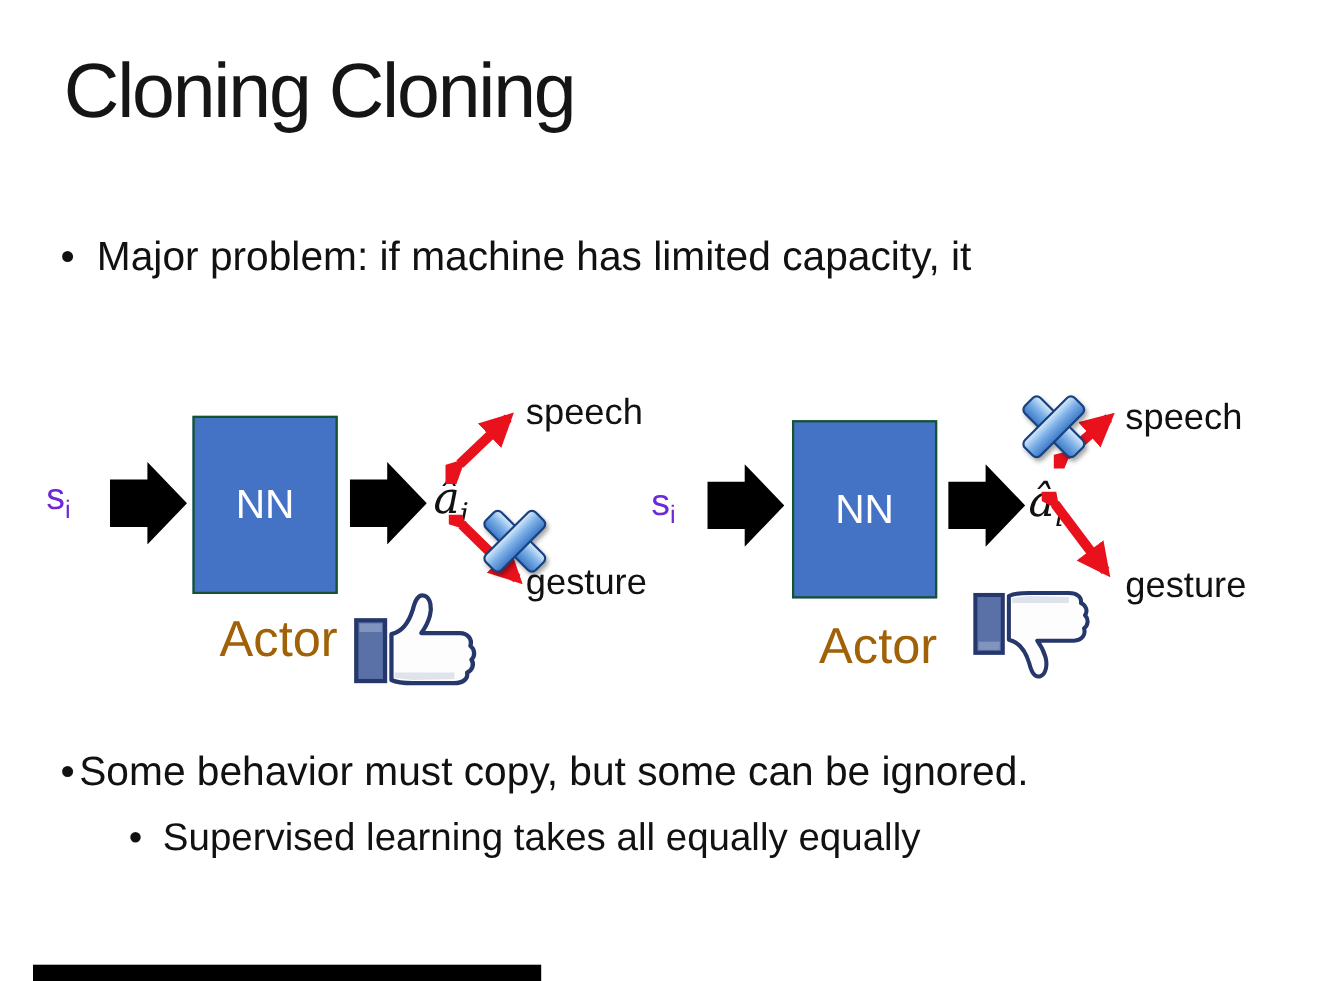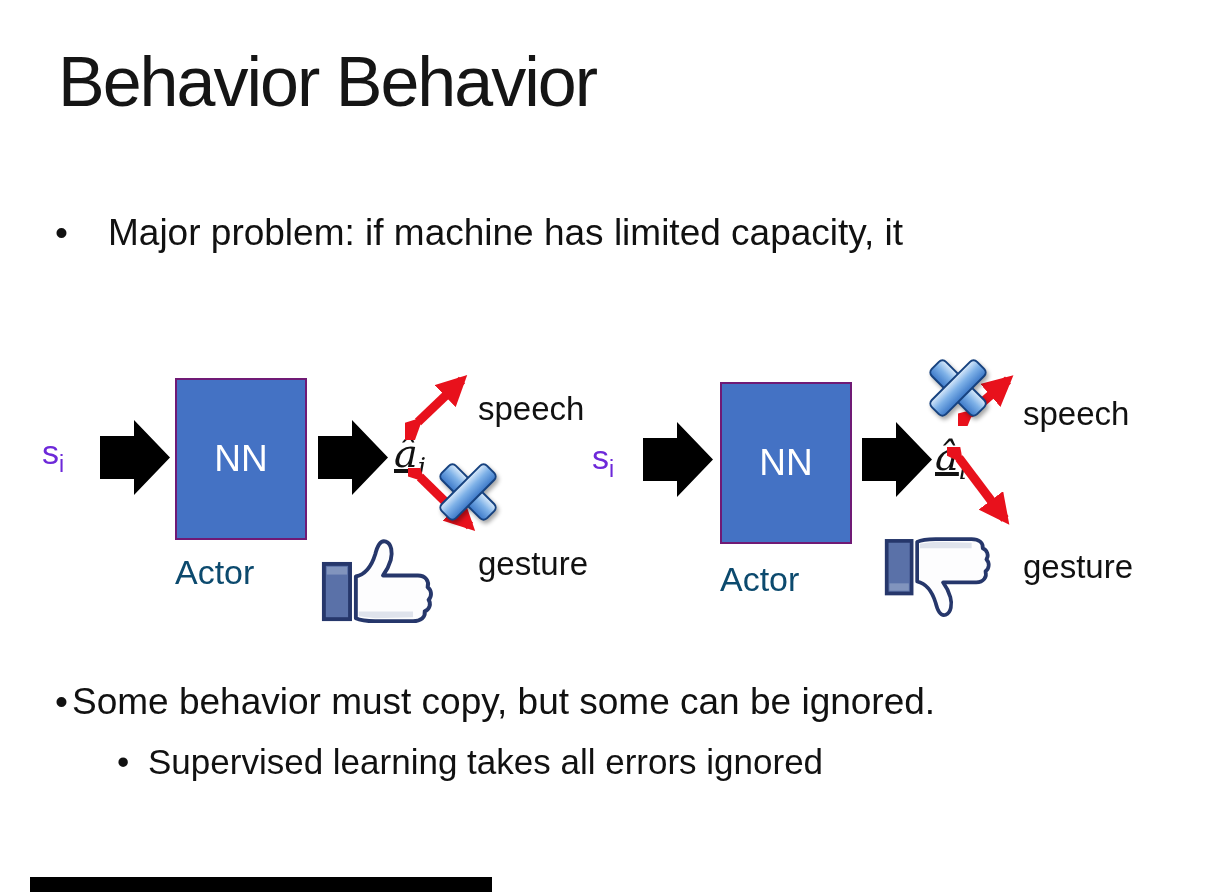--- a/index.html
+++ b/index.html
@@ -8,44 +8,44 @@
     overflow:hidden; font-family:"Liberation Sans", sans-serif; color:#111;
     margin:0 auto;
   }
   .abs{position:absolute;}
   .title{
     left:58px; top:42px; font-size:70px; font-weight:300; letter-spacing:-2px;
     color:#151515; white-space:nowrap;
   }
   .bullet-dot{font-size:37px; line-height:53px; color:#111;}
   .body-text{font-size:37px; line-height:53px; color:#111; white-space:nowrap;}
-  .body-text span{display:block;margin-left:20px;}
+  .body-text span{display:block;}
   .sub-text{font-size:35px; line-height:48px; color:#111; white-space:nowrap;}
   .diagram{position:absolute; width:610px; height:295px;}
   .state-label{font-size:34px; color:#6d28d9;}
   .state-label sub{font-size:23px;}
   .nn-box{
-    width:132px; height:162px; background:#4472c4; border:2px solid #701a75;
+    width:132px; height:162px; background:#4472c4; border:2px solid #14532d;
     box-sizing:border-box; display:flex; align-items:center; justify-content:center;
   }
   .nn-box .nn-text{color:#ffffff; font-size:37px;}
-  .actor-label{width:132px; text-align:left; font-size:34px; color:#0c4a6e;}
-  .ahat{font-family:"DejaVu Serif", serif; font-style:italic; font-size:40px; color:#111;text-decoration:underline;}
+  .actor-label{width:132px; text-align:right; font-size:46px; color:#a16207;}
+  .ahat{font-family:"DejaVu Serif", serif; font-style:italic; font-size:40px; color:#111;}
   .ahat sub{font-size:26px;}
-  .action-label{font-size:33px; color:#111; white-space:nowrap;margin-top:35px;}
+  .action-label{font-size:33px; color:#111; white-space:nowrap;}
   .xicon{filter:drop-shadow(2px 3px 2px rgba(0,0,0,0.35));}
   .thumb-down{transform:scaleY(-1);}
   .bottom-bar{background:#000000;}
 </style>
 </head>
 <body>
 
 <div class="slide">
 
-  <div class="abs title">Behavior Behavior</div>
+  <div class="abs title">Cloning Cloning</div>
 
   <div class="abs bullet-dot" style="left:55px; top:206px;">•</div>
   <div class="abs body-text" style="left:88px; top:206px;">
     <span>Major problem: if machine has limited capacity, it</span>
   </div>
 
   <div class="diagram" style="left:30px; top:350px;">
     <div class="abs state-label" style="left:12px; top:83px;">
       <span>s</span><sub>i</sub>
     </div>
@@ -168,17 +168,17 @@
       <rect x="7" y="40" width="21" height="8" fill="#8194bd"></rect>
       <path d="M37,93 L37,50 C46,48 53,40 57,27 C59,19 62,12 68,14 C74,16 75,26 73,33 C71,40 68,45 65,49 L101,49 C109,49 113,55 111,61 C115,64 116,70 112,74 C115,78 113,84 108,86 C109,92 104,96 96,96 L57,96 C49,96 41,95 37,93 Z" fill="#fdfdfe" stroke="#26376b" stroke-width="4" stroke-linejoin="round"></path>
       <path d="M40,91 L40,86 L96,86 L96,92 L57,93 Z" fill="#dfe3ec" stroke="none"></path>
     </svg>
   </div>
 
   <div class="abs bullet-dot" style="left:55px; top:675px;">•</div>
   <div class="abs body-text" style="left:72px; top:675px;">Some behavior must copy, but some can be ignored.</div>
 
   <div class="abs sub-text" style="left:117px; top:738px;">•</div>
-  <div class="abs sub-text" style="left:148px; top:738px;">Supervised learning takes all errors ignored</div>
+  <div class="abs sub-text" style="left:148px; top:738px;">Supervised learning takes all equally equally</div>
 
   <div class="abs bottom-bar" style="left:30px; top:877px; width:462px; height:15px;"></div>
 
 </div>
 
 </body></html>

